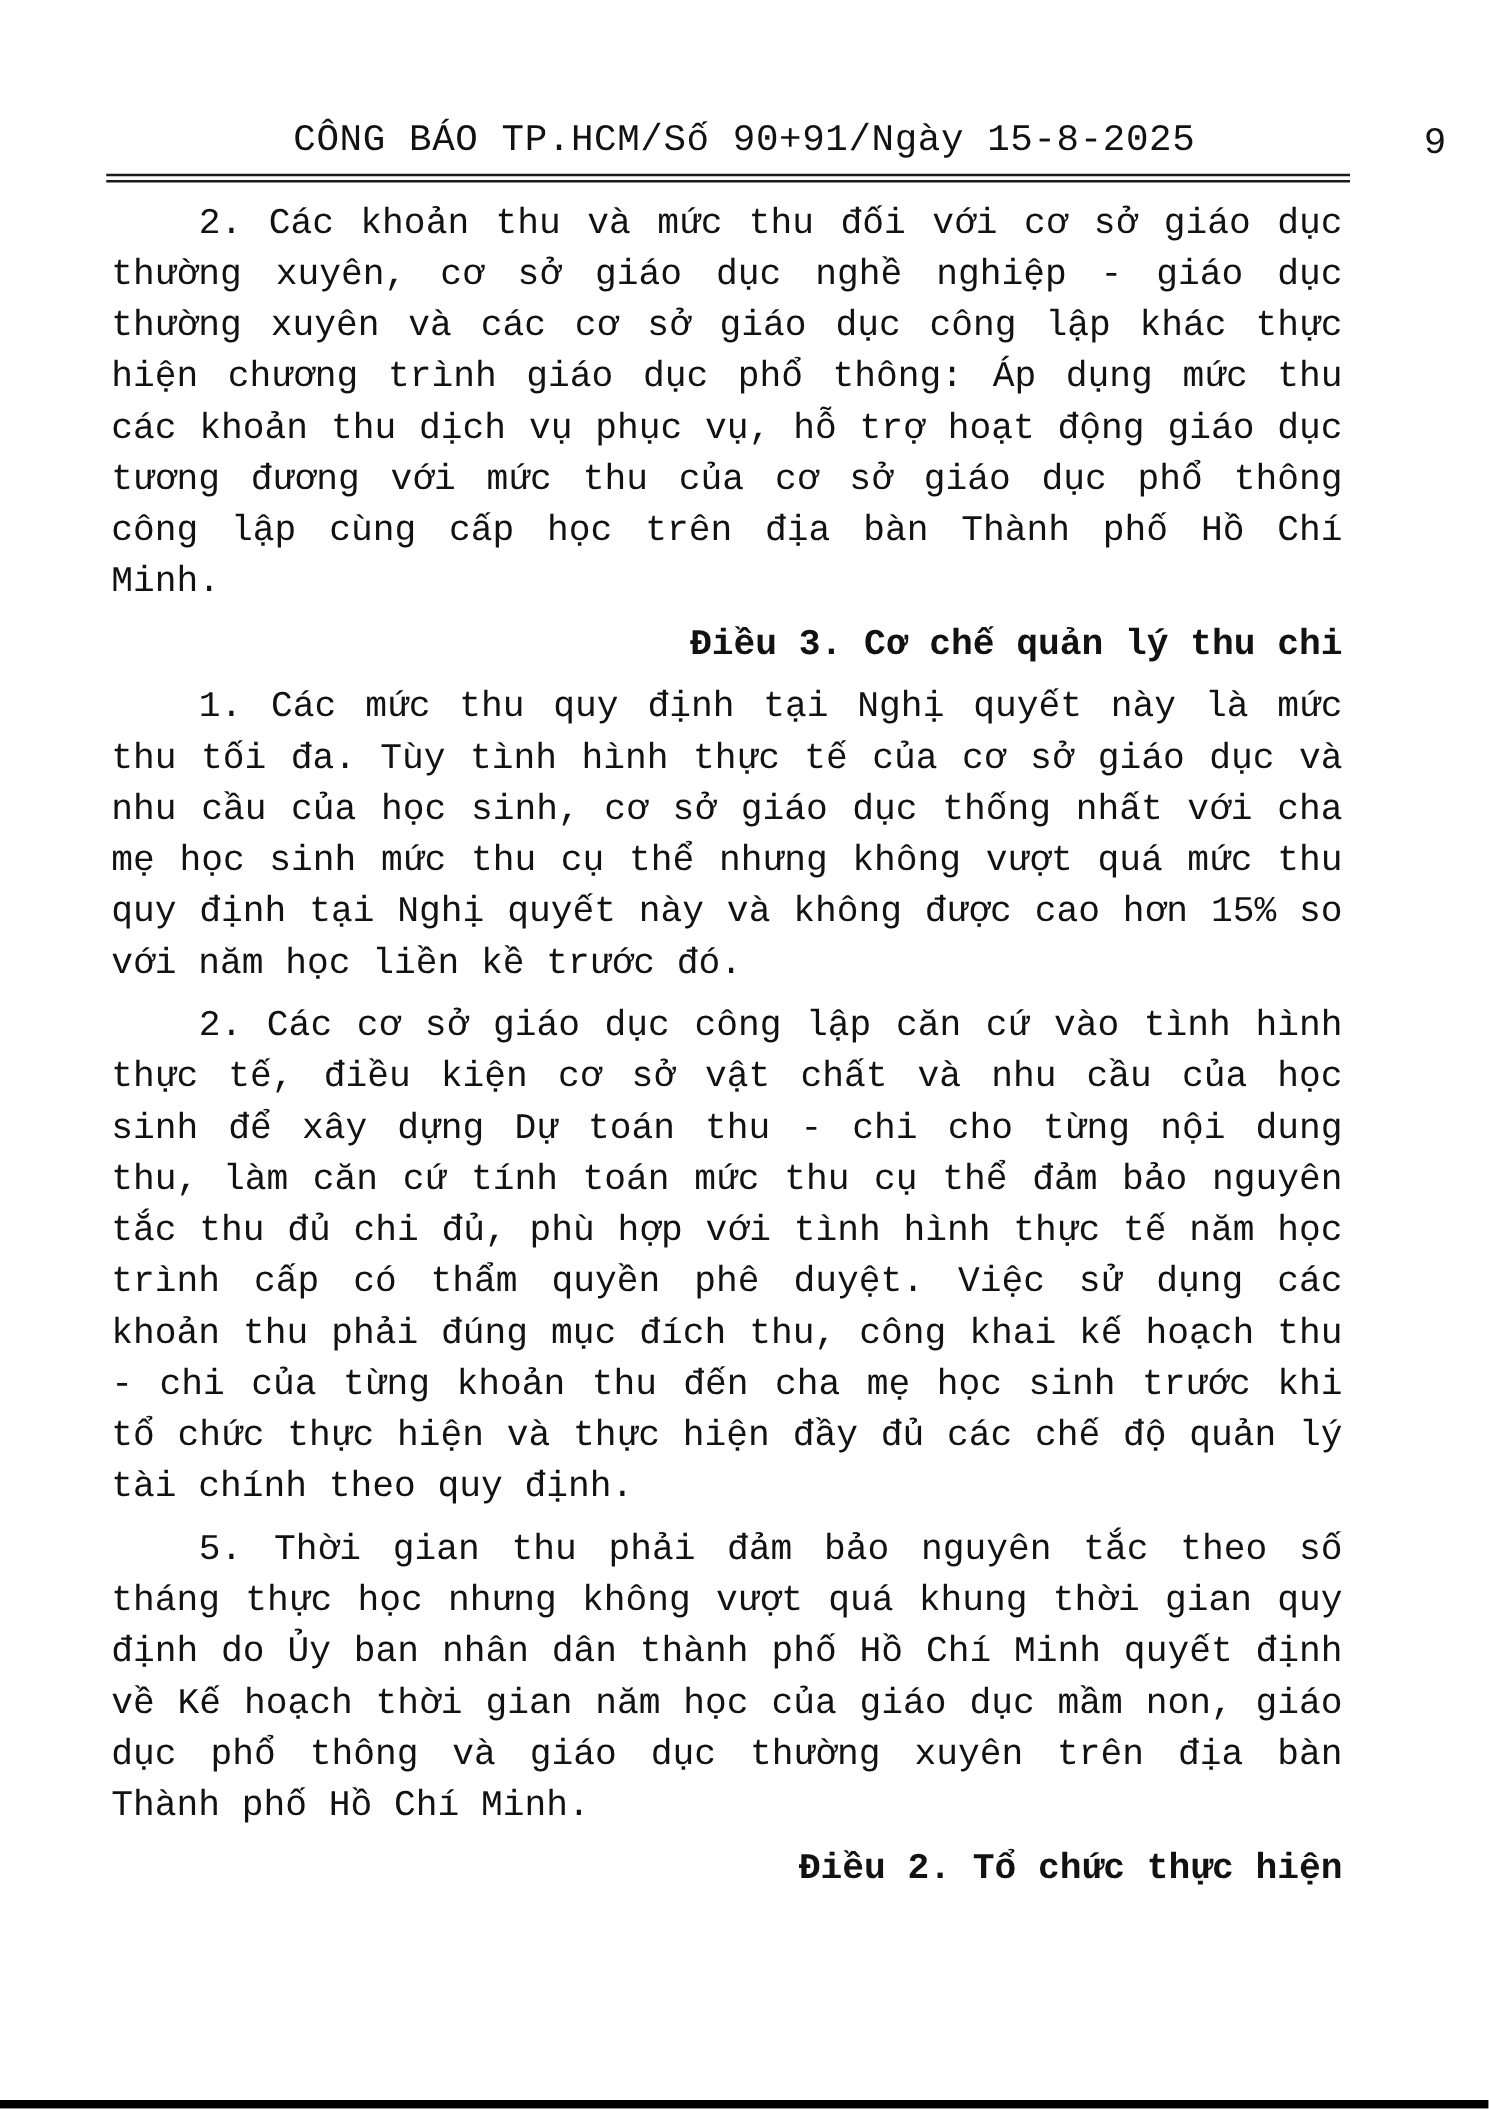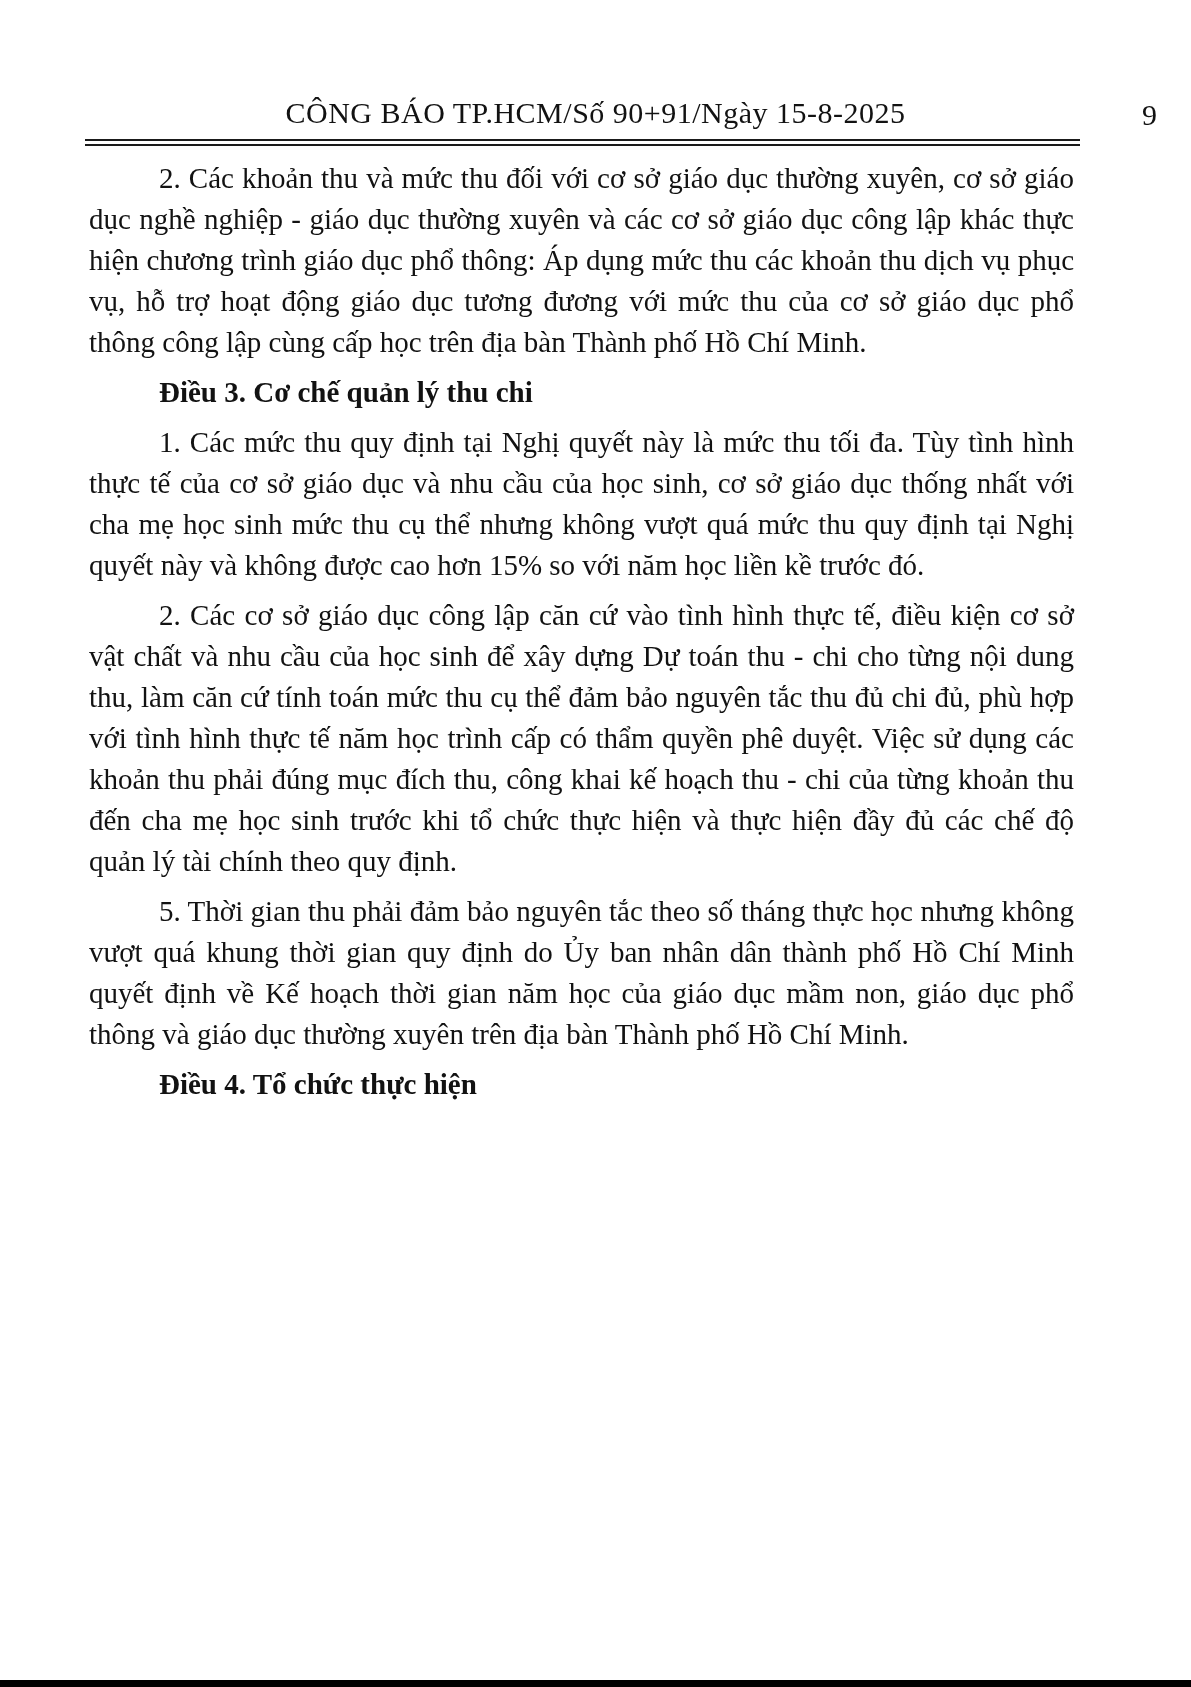--- a/index.html
+++ b/index.html
@@ -5,21 +5,21 @@
   html, body {
     margin: 0;
     padding: 0;
     background: #ffffff;
   }
   .page {
     position: relative;
     width: 1191px;
     height: 1687px;
     background: #ffffff;
-    font-family: Liberation Serif, serif;
+    font-family: Liberation Mono, monospace;
     color: #121212;
     overflow: hidden;
   }
   
   .header-title {
     position: absolute;
     top: 96px;
     left: 0;
     width: 1191px;
     text-align: center;
@@ -51,21 +51,21 @@
     font-size: 29px;
     line-height: 41px;
   }
   .para {
     margin: 0 0 9px 0;
     text-indent: 70px;
     text-align: justify;
   }
   .heading {
     font-weight: bold;
-    text-align: left;
+    text-align: right;
   }
   
   .bottom-bar {
     position: absolute;
     left: 0;
     bottom: 0;
     width: 1191px;
     height: 7px;
     background: #000000;
   }
@@ -80,18 +80,18 @@
   <div class="page-number">9</div>
 
   <div class="header-rule"></div>
 
   <div class="doc-body">
     <p class="para">2. Các khoản thu và mức thu đối với cơ sở giáo dục thường xuyên, cơ sở giáo dục nghề nghiệp - giáo dục thường xuyên và các cơ sở giáo dục công lập khác thực hiện chương trình giáo dục phổ thông: Áp dụng mức thu các khoản thu dịch vụ phục vụ, hỗ trợ hoạt động giáo dục tương đương với mức thu của cơ sở giáo dục phổ thông công lập cùng cấp học trên địa bàn Thành phố Hồ Chí Minh.</p>
     <p class="para heading">Điều 3. Cơ chế quản lý thu chi</p>
     <p class="para">1. Các mức thu quy định tại Nghị quyết này là mức thu tối đa. Tùy tình hình thực tế của cơ sở giáo dục và nhu cầu của học sinh, cơ sở giáo dục thống nhất với cha mẹ học sinh mức thu cụ thể nhưng không vượt quá mức thu quy định tại Nghị quyết này và không được cao hơn 15% so với năm học liền kề trước đó.</p>
     <p class="para">2. Các cơ sở giáo dục công lập căn cứ vào tình hình thực tế, điều kiện cơ sở vật chất và nhu cầu của học sinh để xây dựng Dự toán thu - chi cho từng nội dung thu, làm căn cứ tính toán mức thu cụ thể đảm bảo nguyên tắc thu đủ chi đủ, phù hợp với tình hình thực tế năm học trình cấp có thẩm quyền phê duyệt. Việc sử dụng các khoản thu phải đúng mục đích thu, công khai kế hoạch thu - chi của từng khoản thu đến cha mẹ học sinh trước khi tổ chức thực hiện và thực hiện đầy đủ các chế độ quản lý tài chính theo quy định.</p>
     <p class="para">5. Thời gian thu phải đảm bảo nguyên tắc theo số tháng thực học nhưng không vượt quá khung thời gian quy định do Ủy ban nhân dân thành phố Hồ Chí Minh quyết định về Kế hoạch thời gian năm học của giáo dục mầm non, giáo dục phổ thông và giáo dục thường xuyên trên địa bàn Thành phố Hồ Chí Minh.</p>
-    <p class="para heading">Điều 4. Tổ chức thực hiện</p>
+    <p class="para heading">Điều 2. Tổ chức thực hiện</p>
   </div>
 
   <div class="bottom-bar"></div>
 
 </div>
 
 </body></html>

